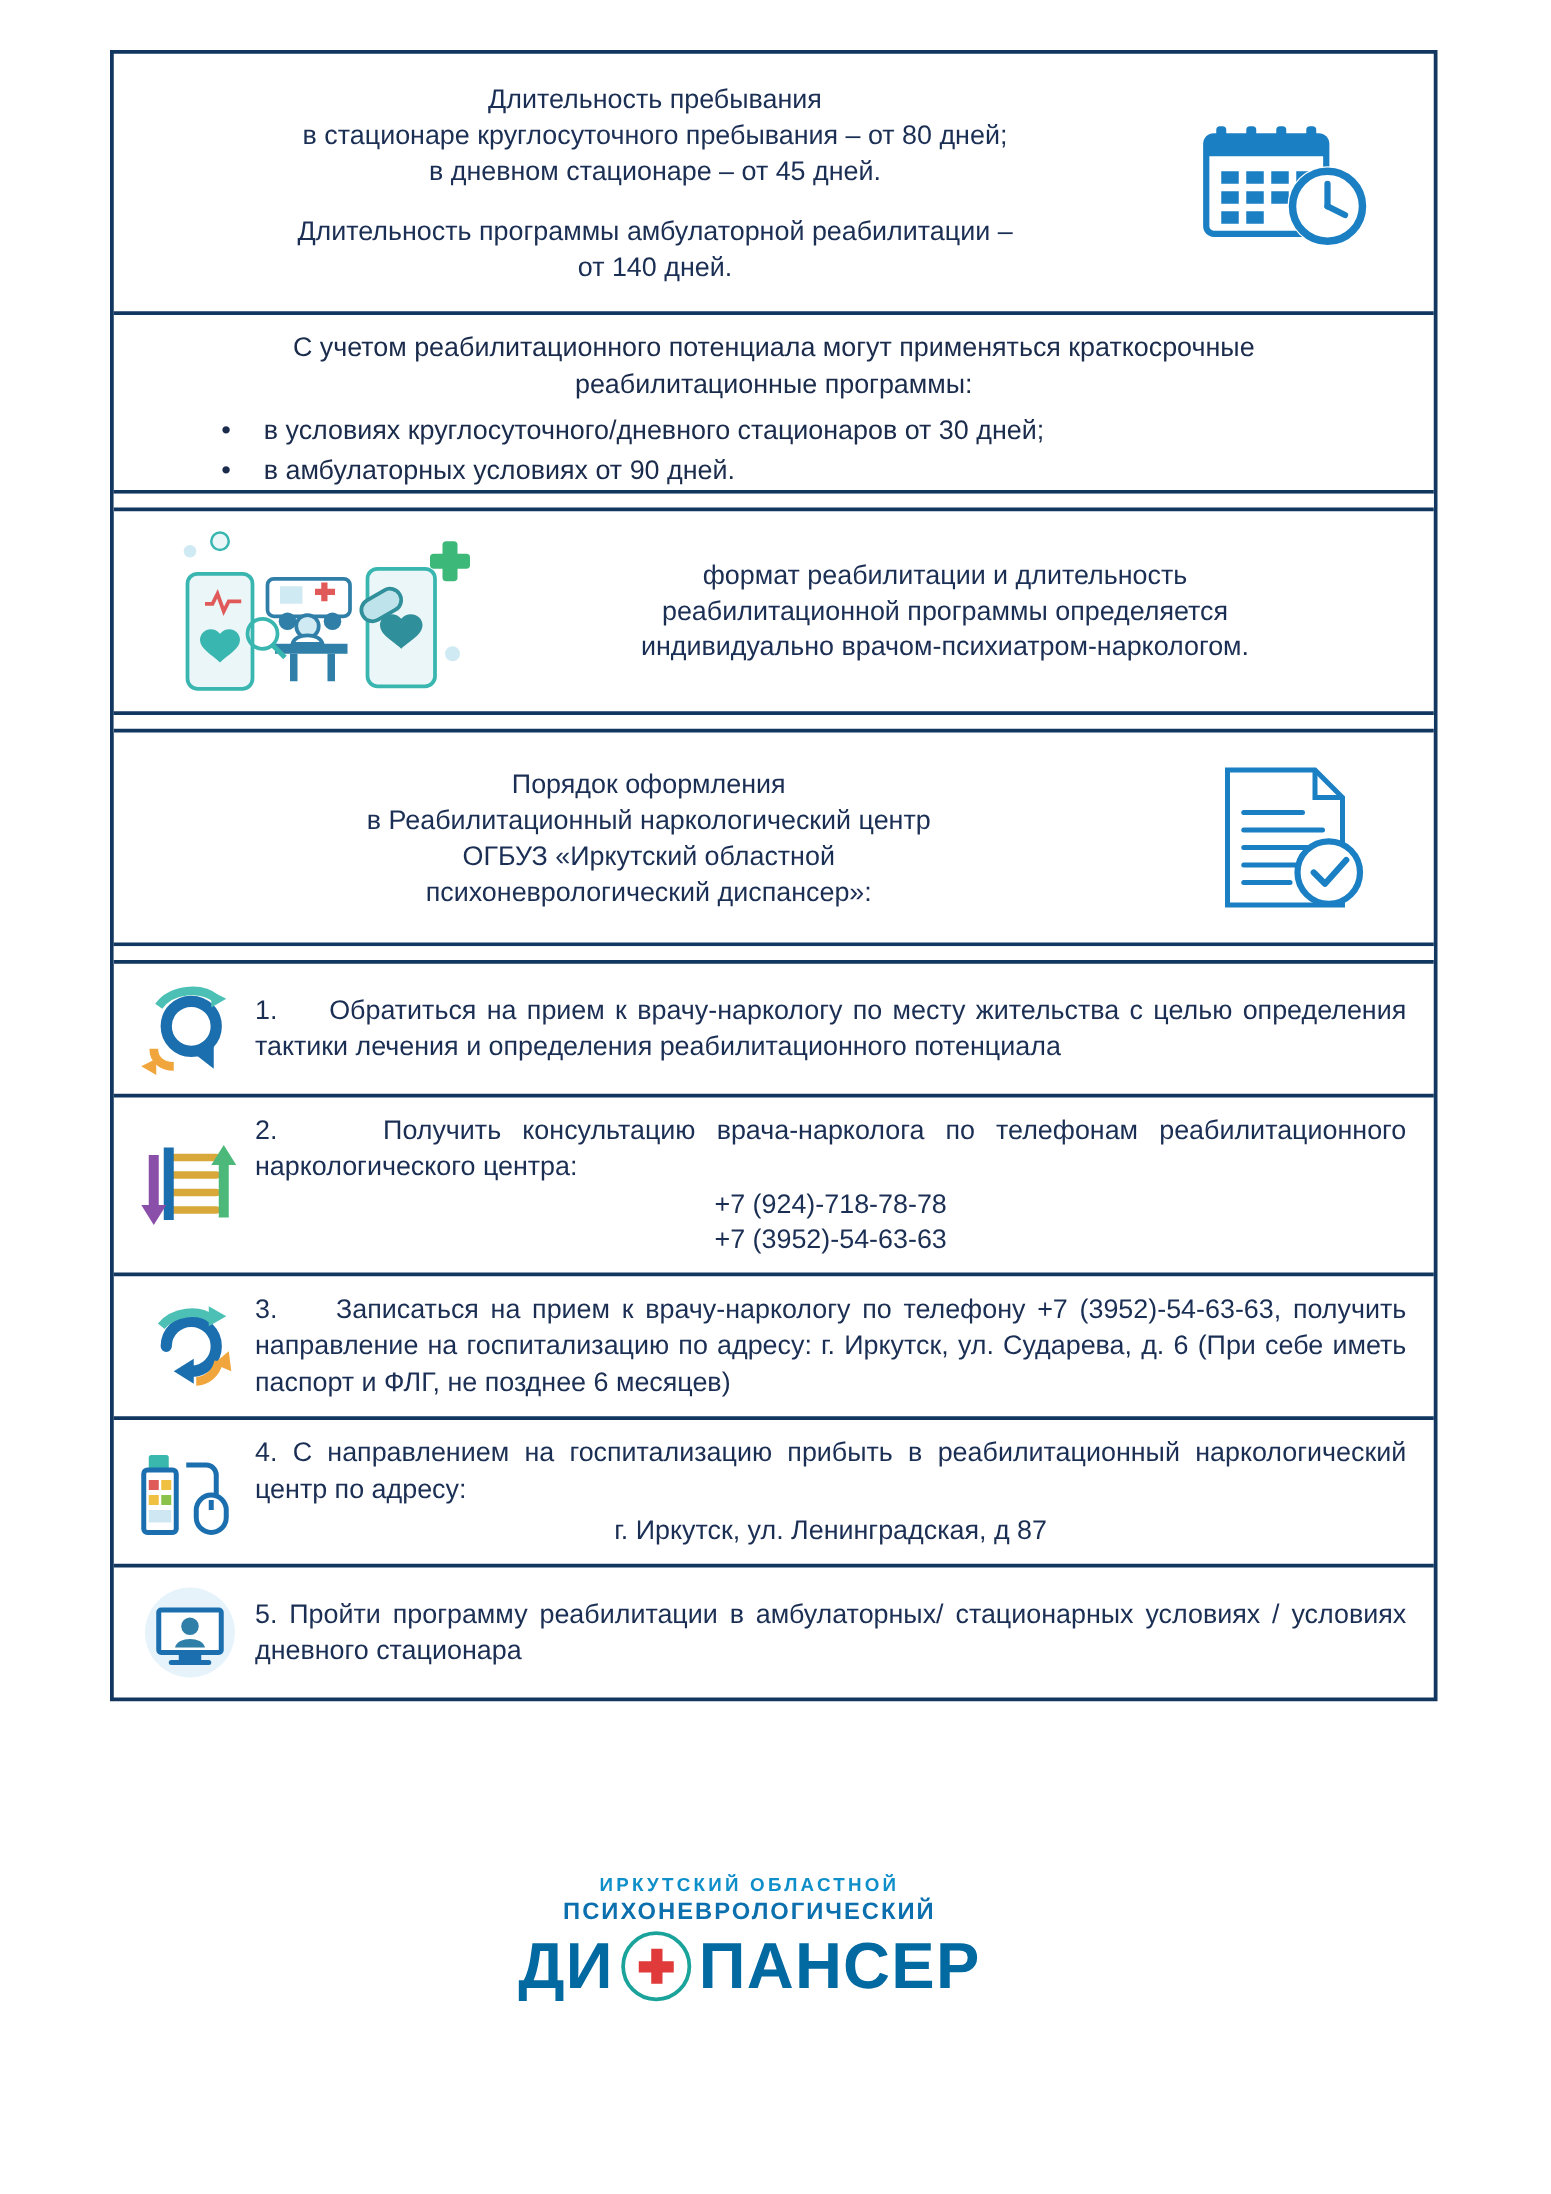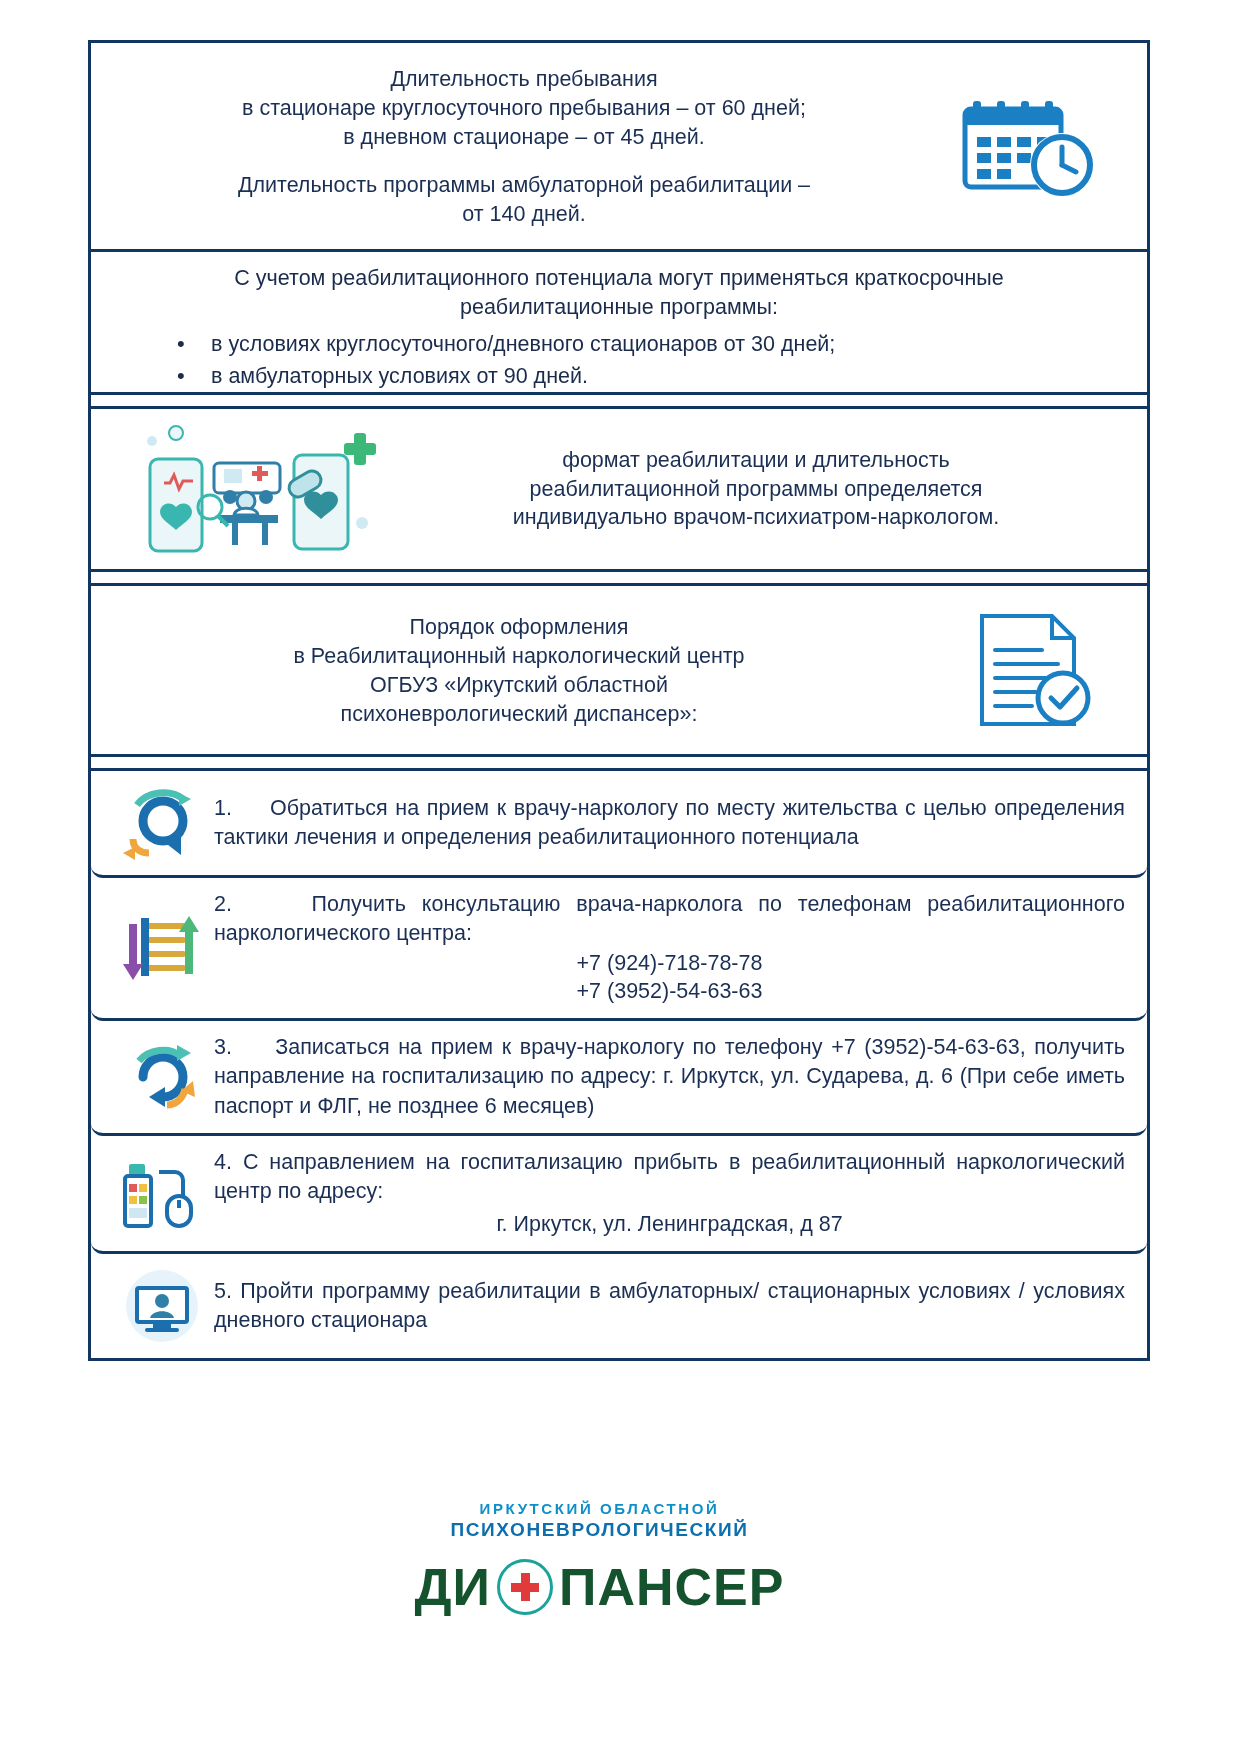--- a/index.html
+++ b/index.html
@@ -96,21 +96,21 @@
   .row3 { padding: 10px 10px 10px 10px; min-height: 160px; }
   .row3 .ill { width: 300px; display:flex; align-items:center; justify-content:center; }
   .row3 .content { flex:1; padding-right: 26px; }
 
   
   .row4 { padding: 20px 0 18px 0; min-height: 160px; }
   .row4 .content { flex:1; padding-left: 30px; }
   .row4 .icon-wrap { width: 230px; display:flex; align-items:center; justify-content:center; }
 
   
-  .step { padding: 12px 18px 12px 18px; border-radius: 12px; }
+  .step { padding: 12px 18px 12px 8px; }
   .step .icon-wrap {
     width: 105px;
     min-width: 105px;
     display: flex;
     align-items: center;
     justify-content: center;
   }
   .step .content { flex: 1; padding-right: 4px; }
   .step .content .line { font-size: 21.5px; line-height: 1.36; }
   .num-tab { display: inline-block; min-width: 18px; }
@@ -132,23 +132,23 @@
   .logo .l2 {
     font-size: 19px;
     letter-spacing: 1.6px;
     color: #0c6fae;
     font-weight: bold;
     margin-top: 2px;
   }
   .logo .l3 {
     font-size: 52px;
     letter-spacing: 1px;
-    color: #14532d;
+    color: #0369a1;
     font-weight: bold;
-    margin-top: 16px;
+    margin-top: 2px;
     display: flex;
     align-items: center;
     justify-content: center;
     gap: 4px;
   }
   .cross-badge {
     width: 50px; height: 50px;
     border-radius: 50%;
     background: #ffffff;
     border: 3px solid #1aa39a;
@@ -170,21 +170,21 @@
 <body>
 
 <div class="page">
 
   <div class="frame">
 
     <div class="row row1">
       <div class="content">
         <div class="txt center p-block">
           <div>Длительность пребывания</div>
-          <div>в стационаре круглосуточного пребывания – от 60 дней;</div>
+          <div>в стационаре круглосуточного пребывания – от 80 дней;</div>
           <div>в дневном стационаре – от 45 дней.</div>
         </div>
         <div class="txt center p-block">
           <div>Длительность программы амбулаторной реабилитации –</div>
           <div>от 140 дней.</div>
         </div>
       </div>
       <div class="icon-wrap">
         <svg width="150" height="120" viewBox="0 0 150 120">
           <rect x="16" y="14" width="8" height="16" rx="3" fill="#1b7fc4"></rect>

